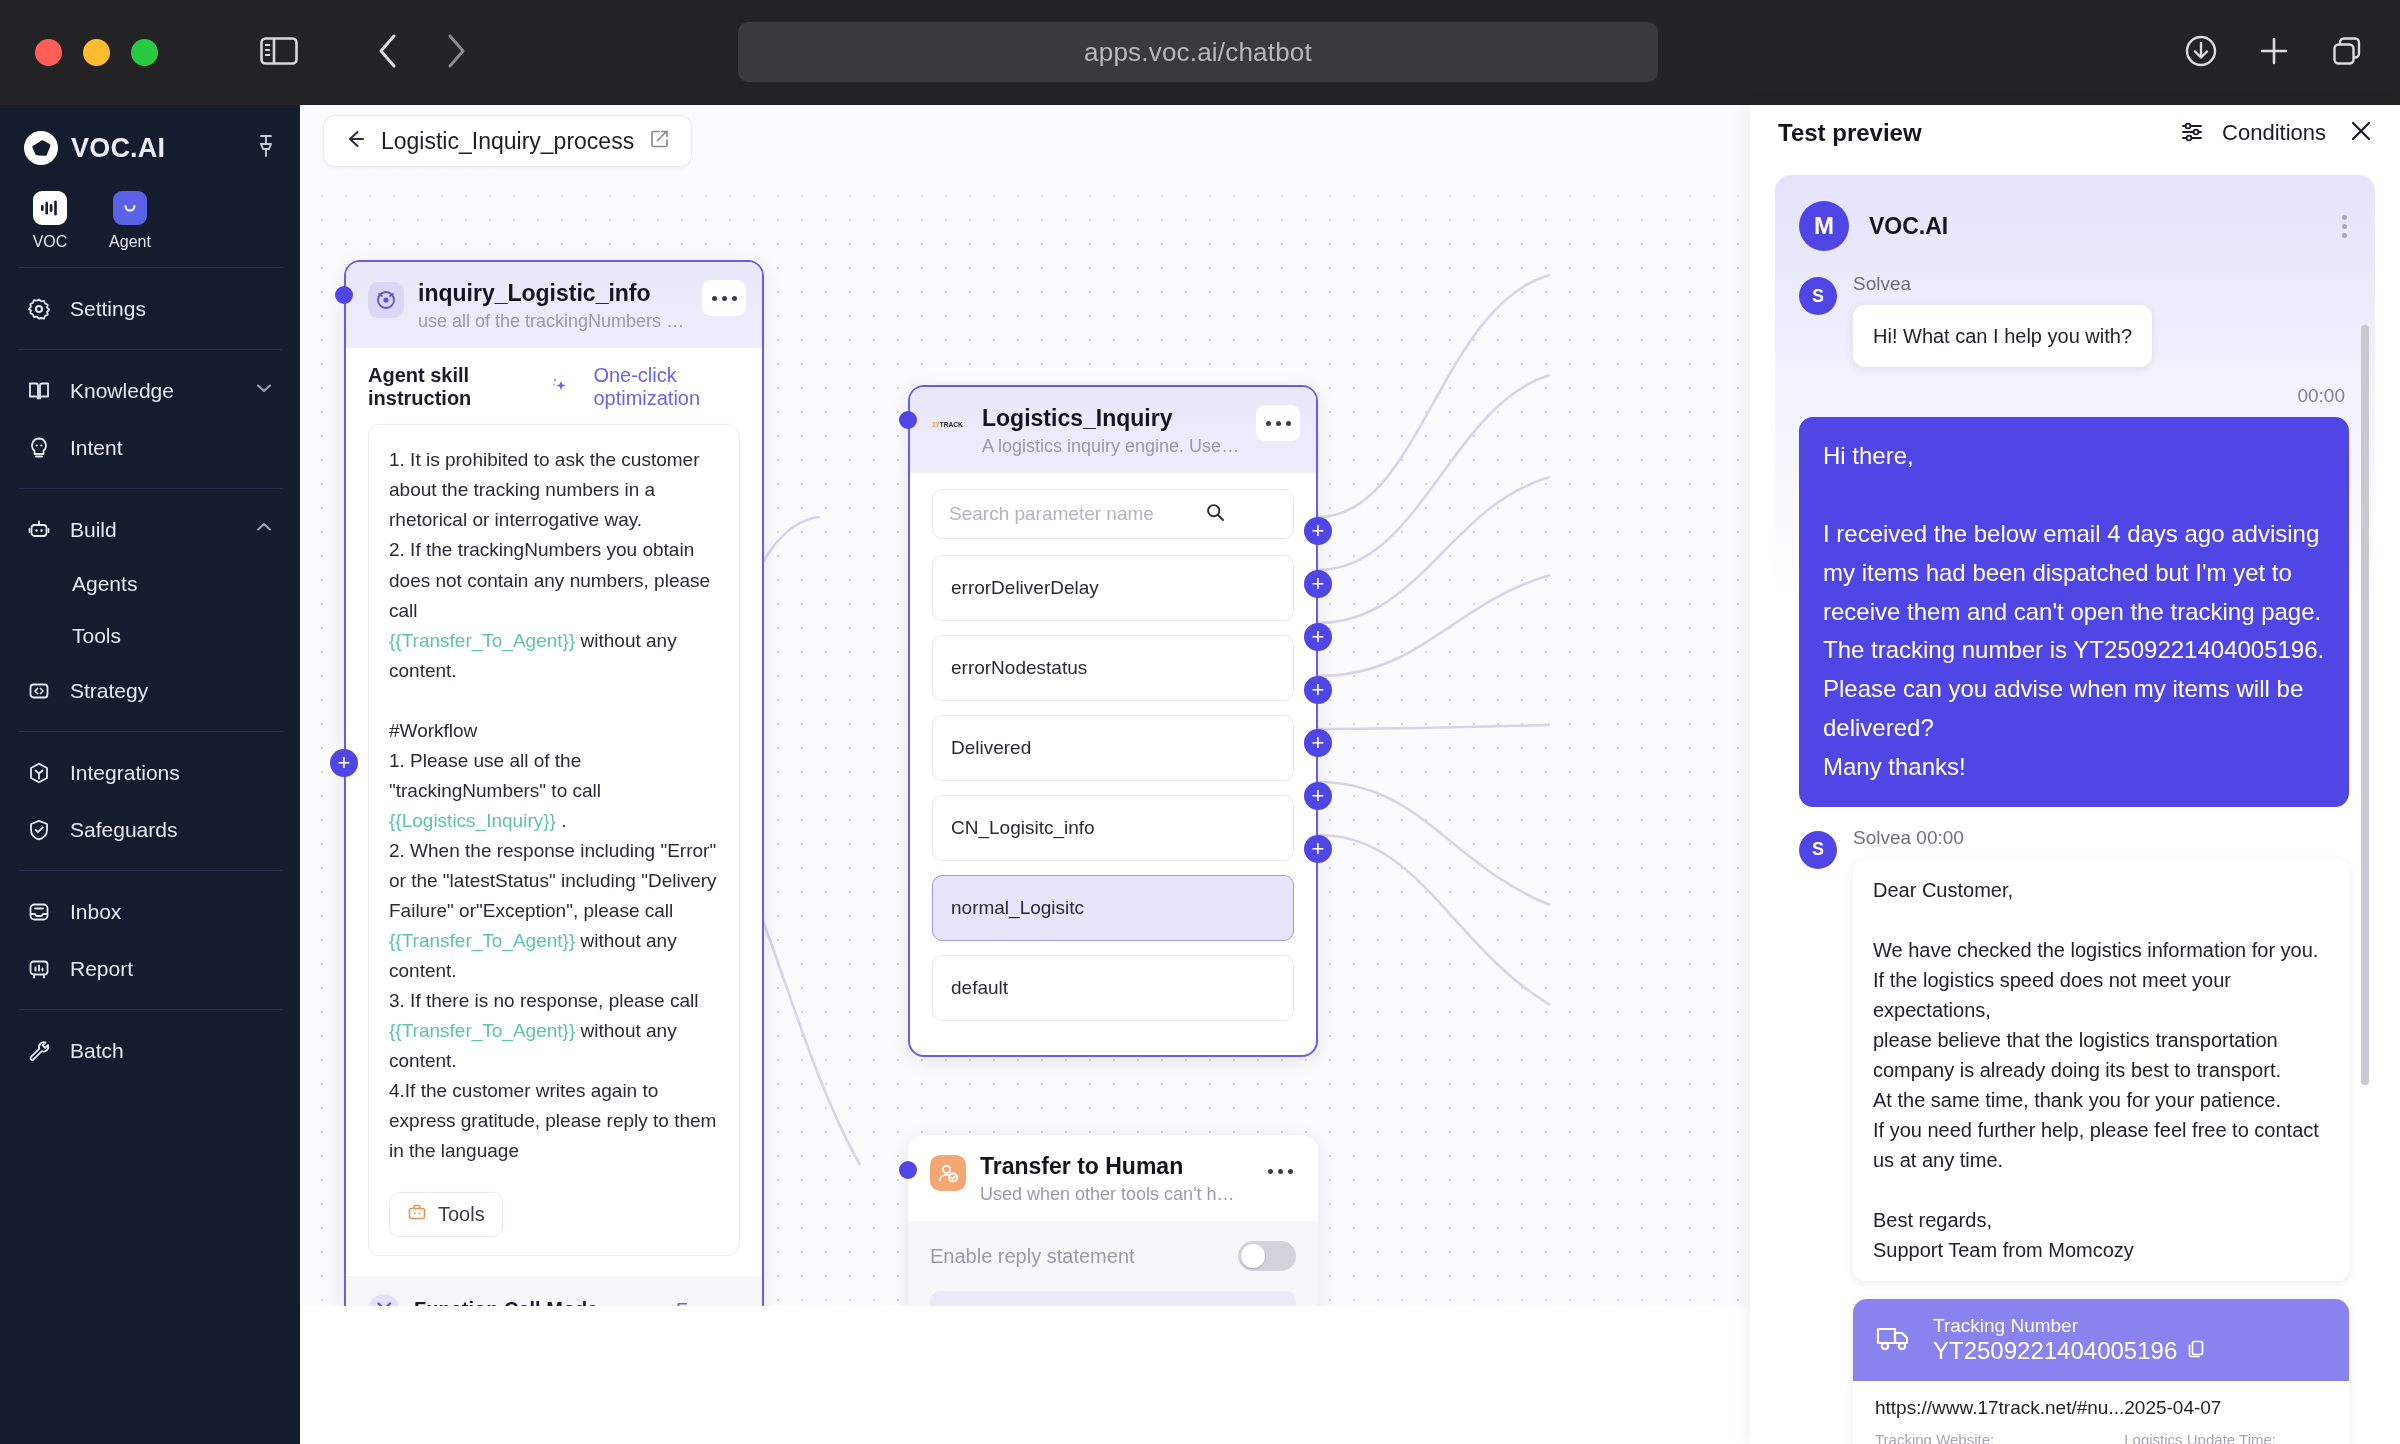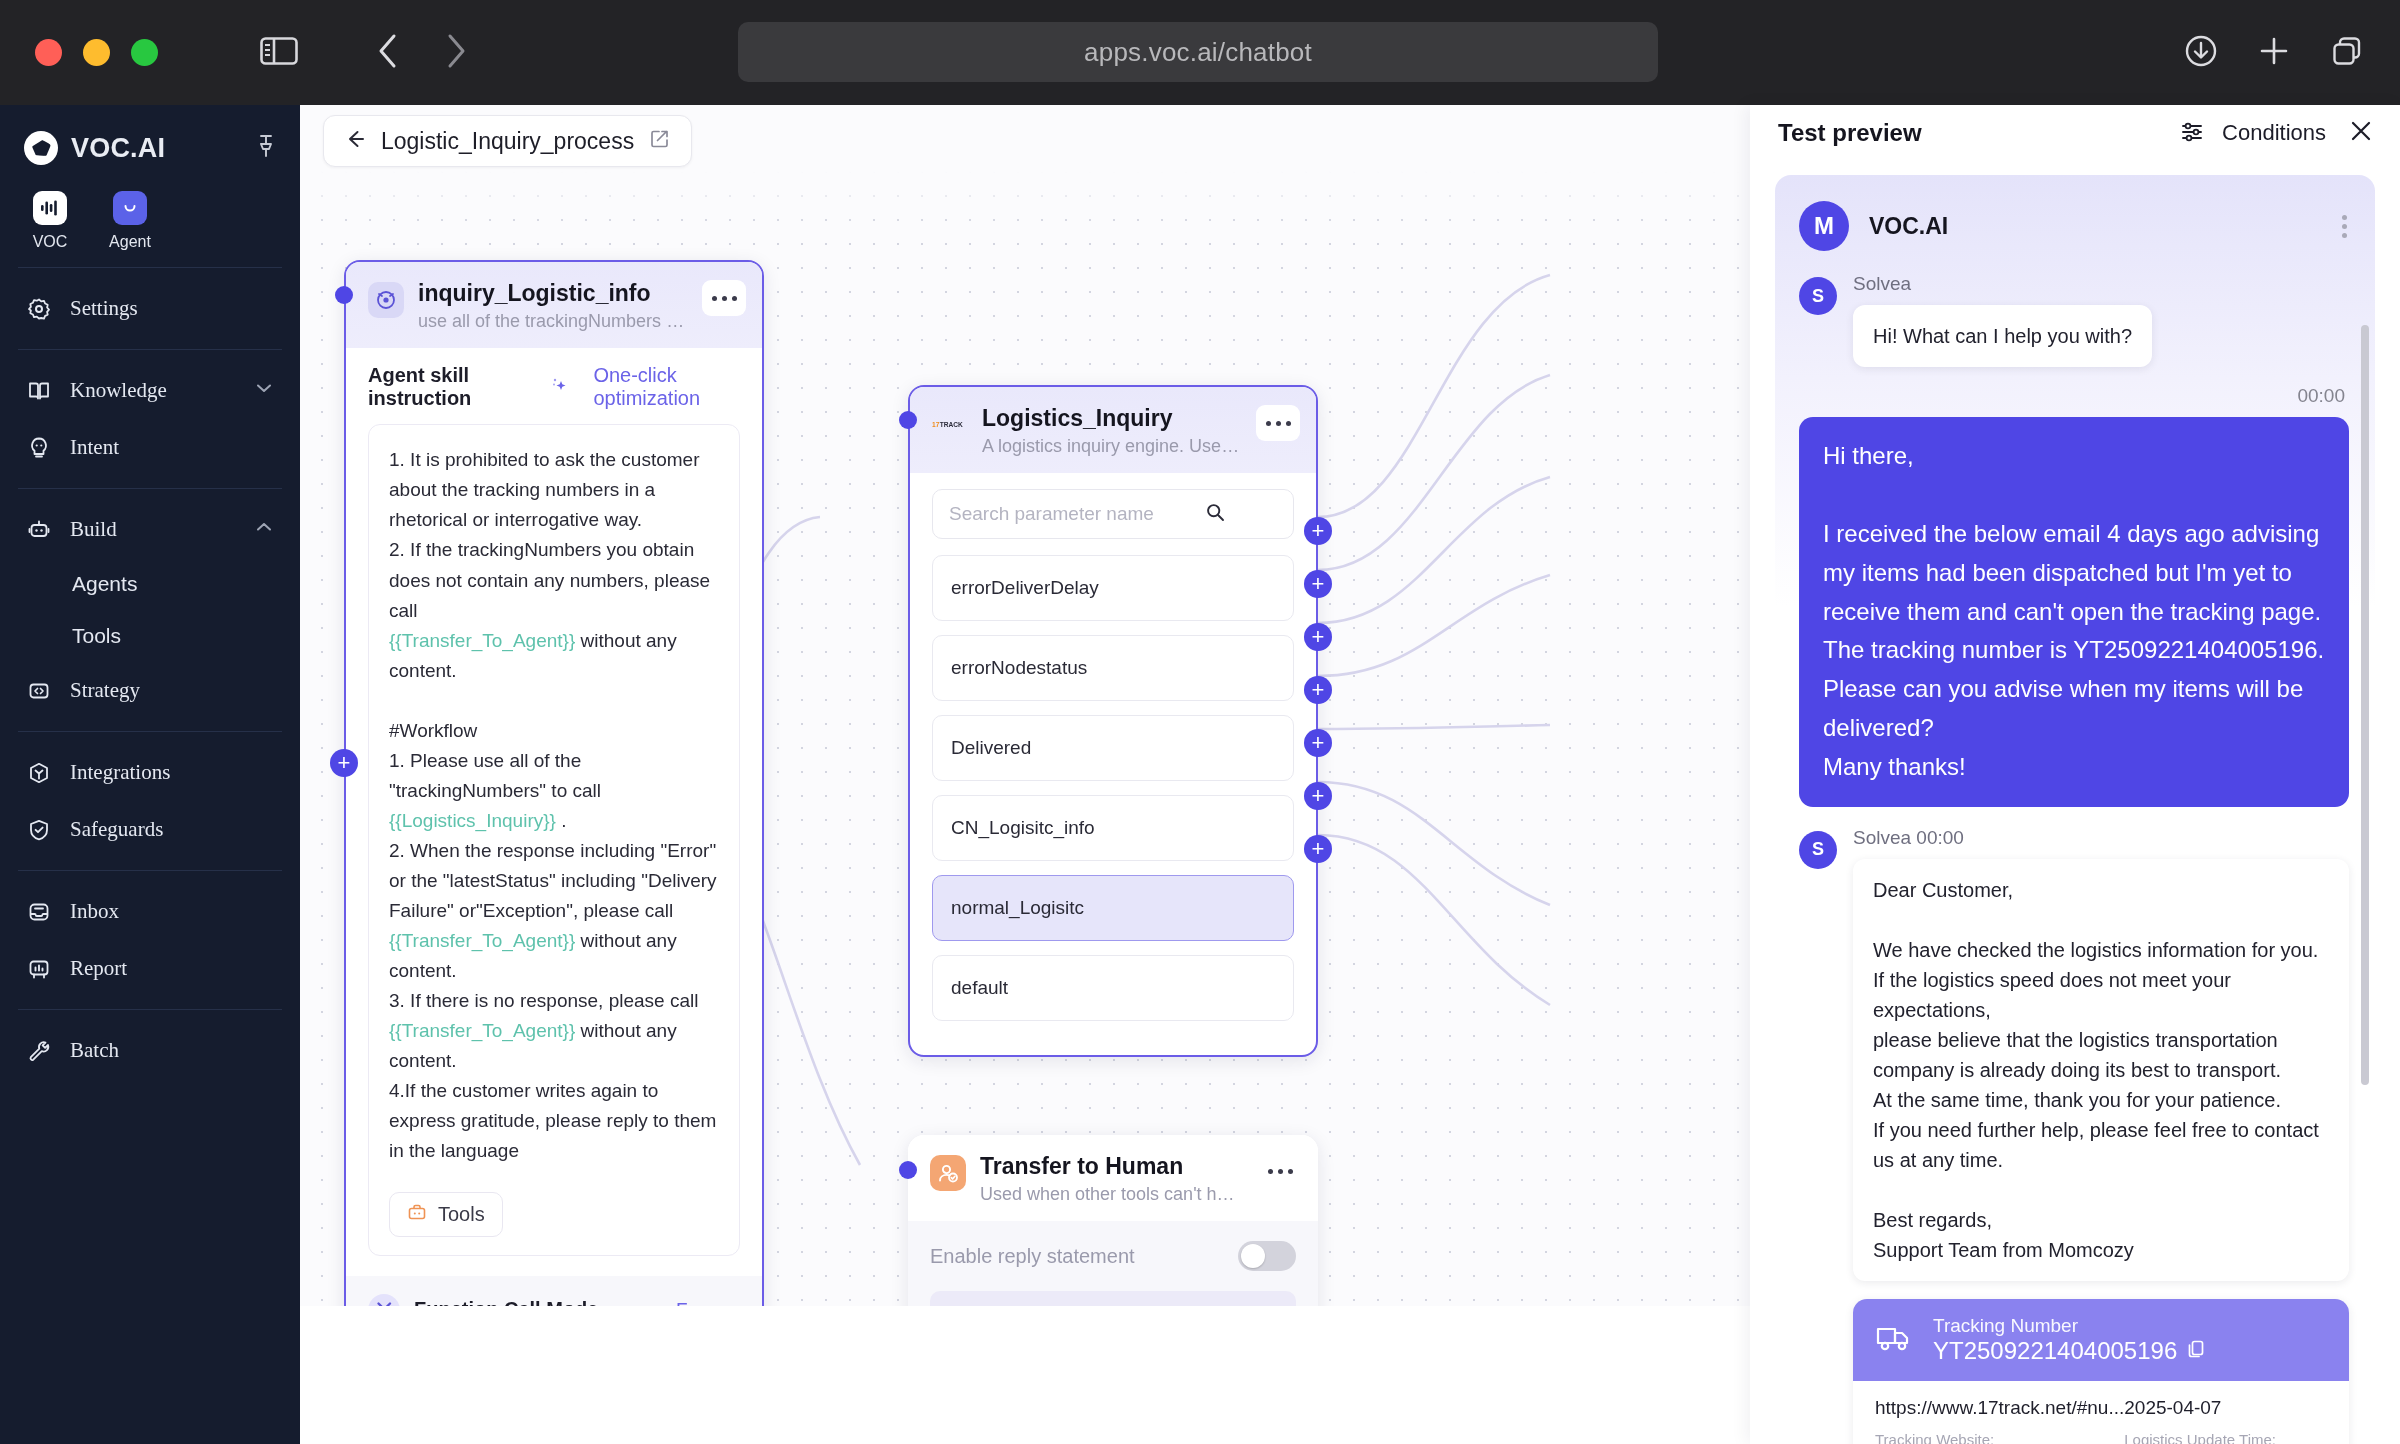--- a/index.html
+++ b/index.html
@@ -79,21 +79,21 @@
   }
   .mode-tile.voc { background: #fff; }
   .mode-tile.agent { background: #5b62e8; }
   .mode-label { font-size: 16px; margin-top: 8px; color: #e3e7ef; }
 
   .nav-sep { height: 1px; background: #263049; margin: 12px 18px; }
 
   .nav-item {
     display: flex; align-items: center;
     height: 57px; padding: 0 26px; cursor: pointer;
-    font-size: 21px; color: #e4e8f1; font-family: Liberation Serif, serif;
+    font-size: 21px; color: #e4e8f1;
   }
   .nav-item .ni-icon { width: 26px; height: 26px; flex: 0 0 auto; display:flex; align-items:center; justify-content:center; }
   .nav-item .ni-label { margin-left: 18px; }
   .nav-item .ni-chev { margin-left: auto; opacity: .8; }
   .nav-sub {
     font-size: 21px; color: #e4e8f1; cursor: pointer;
     padding: 14px 0 14px 72px;
   }
 
   

